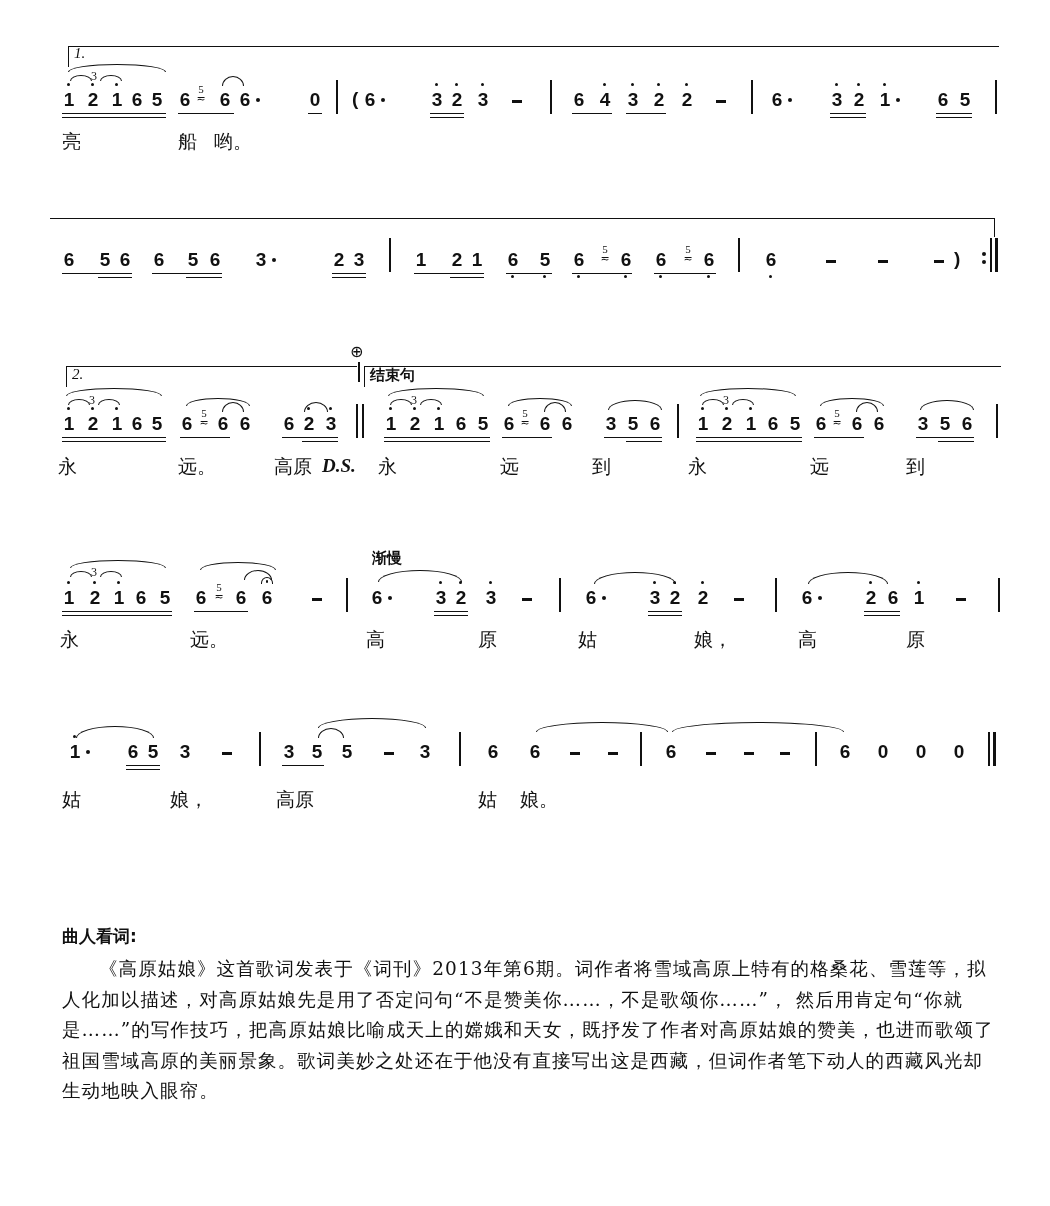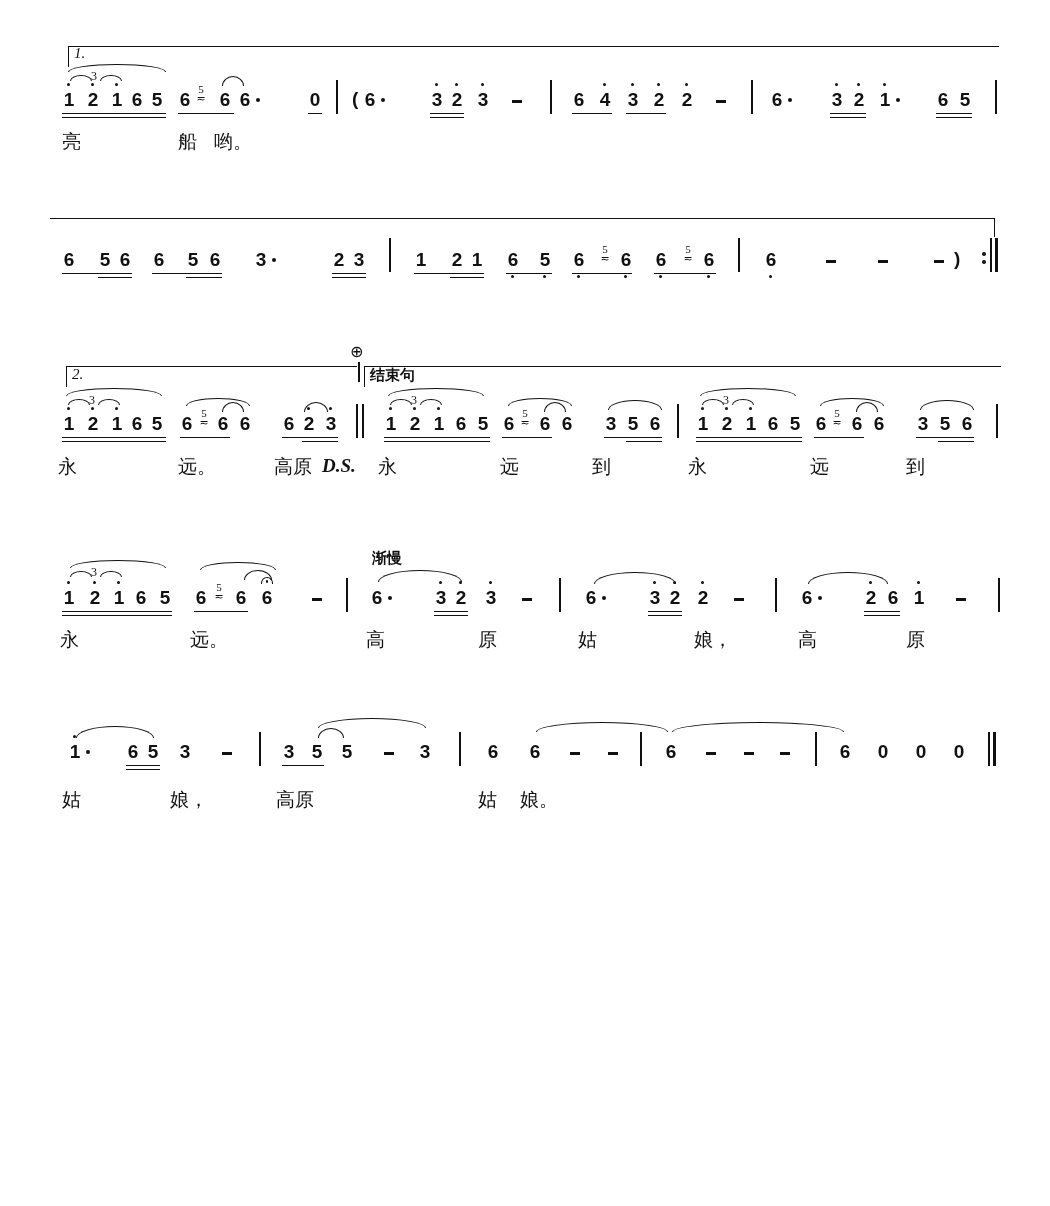--- a/index.html
+++ b/index.html
@@ -365,13 +365,15 @@
   <div class="dbar" style="left:988px; top:732px;"></div>
 
   <span class="lyric" style="left:62px; top:788px;">姑</span>
   <span class="lyric" style="left:170px; top:788px;">娘，</span>
   <span class="lyric" style="left:276px; top:788px;">高原</span>
   <span class="lyric" style="left:478px; top:788px;">姑</span>
   <span class="lyric" style="left:520px; top:788px;">娘。</span>
 </div>
 
 <div class="commentary">
+  <h3>曲人看词:</h3>
+  <p>《高原姑娘》这首歌词发表于《词刊》2013年第6期。词作者将雪域高原上特有的格桑花、雪莲等，拟人化加以描述，对高原姑娘先是用了否定问句“不是赞美你……，不是歌颂你……”， 然后用肯定句“你就是……”的写作技巧，把高原姑娘比喻成天上的嫦娥和天女，既抒发了作者对高原姑娘的赞美，也进而歌颂了祖国雪域高原的美丽景象。歌词美妙之处还在于他没有直接写出这是西藏，但词作者笔下动人的西藏风光却生动地映入眼帘。</p>
 </div>
 
 </body></html>

